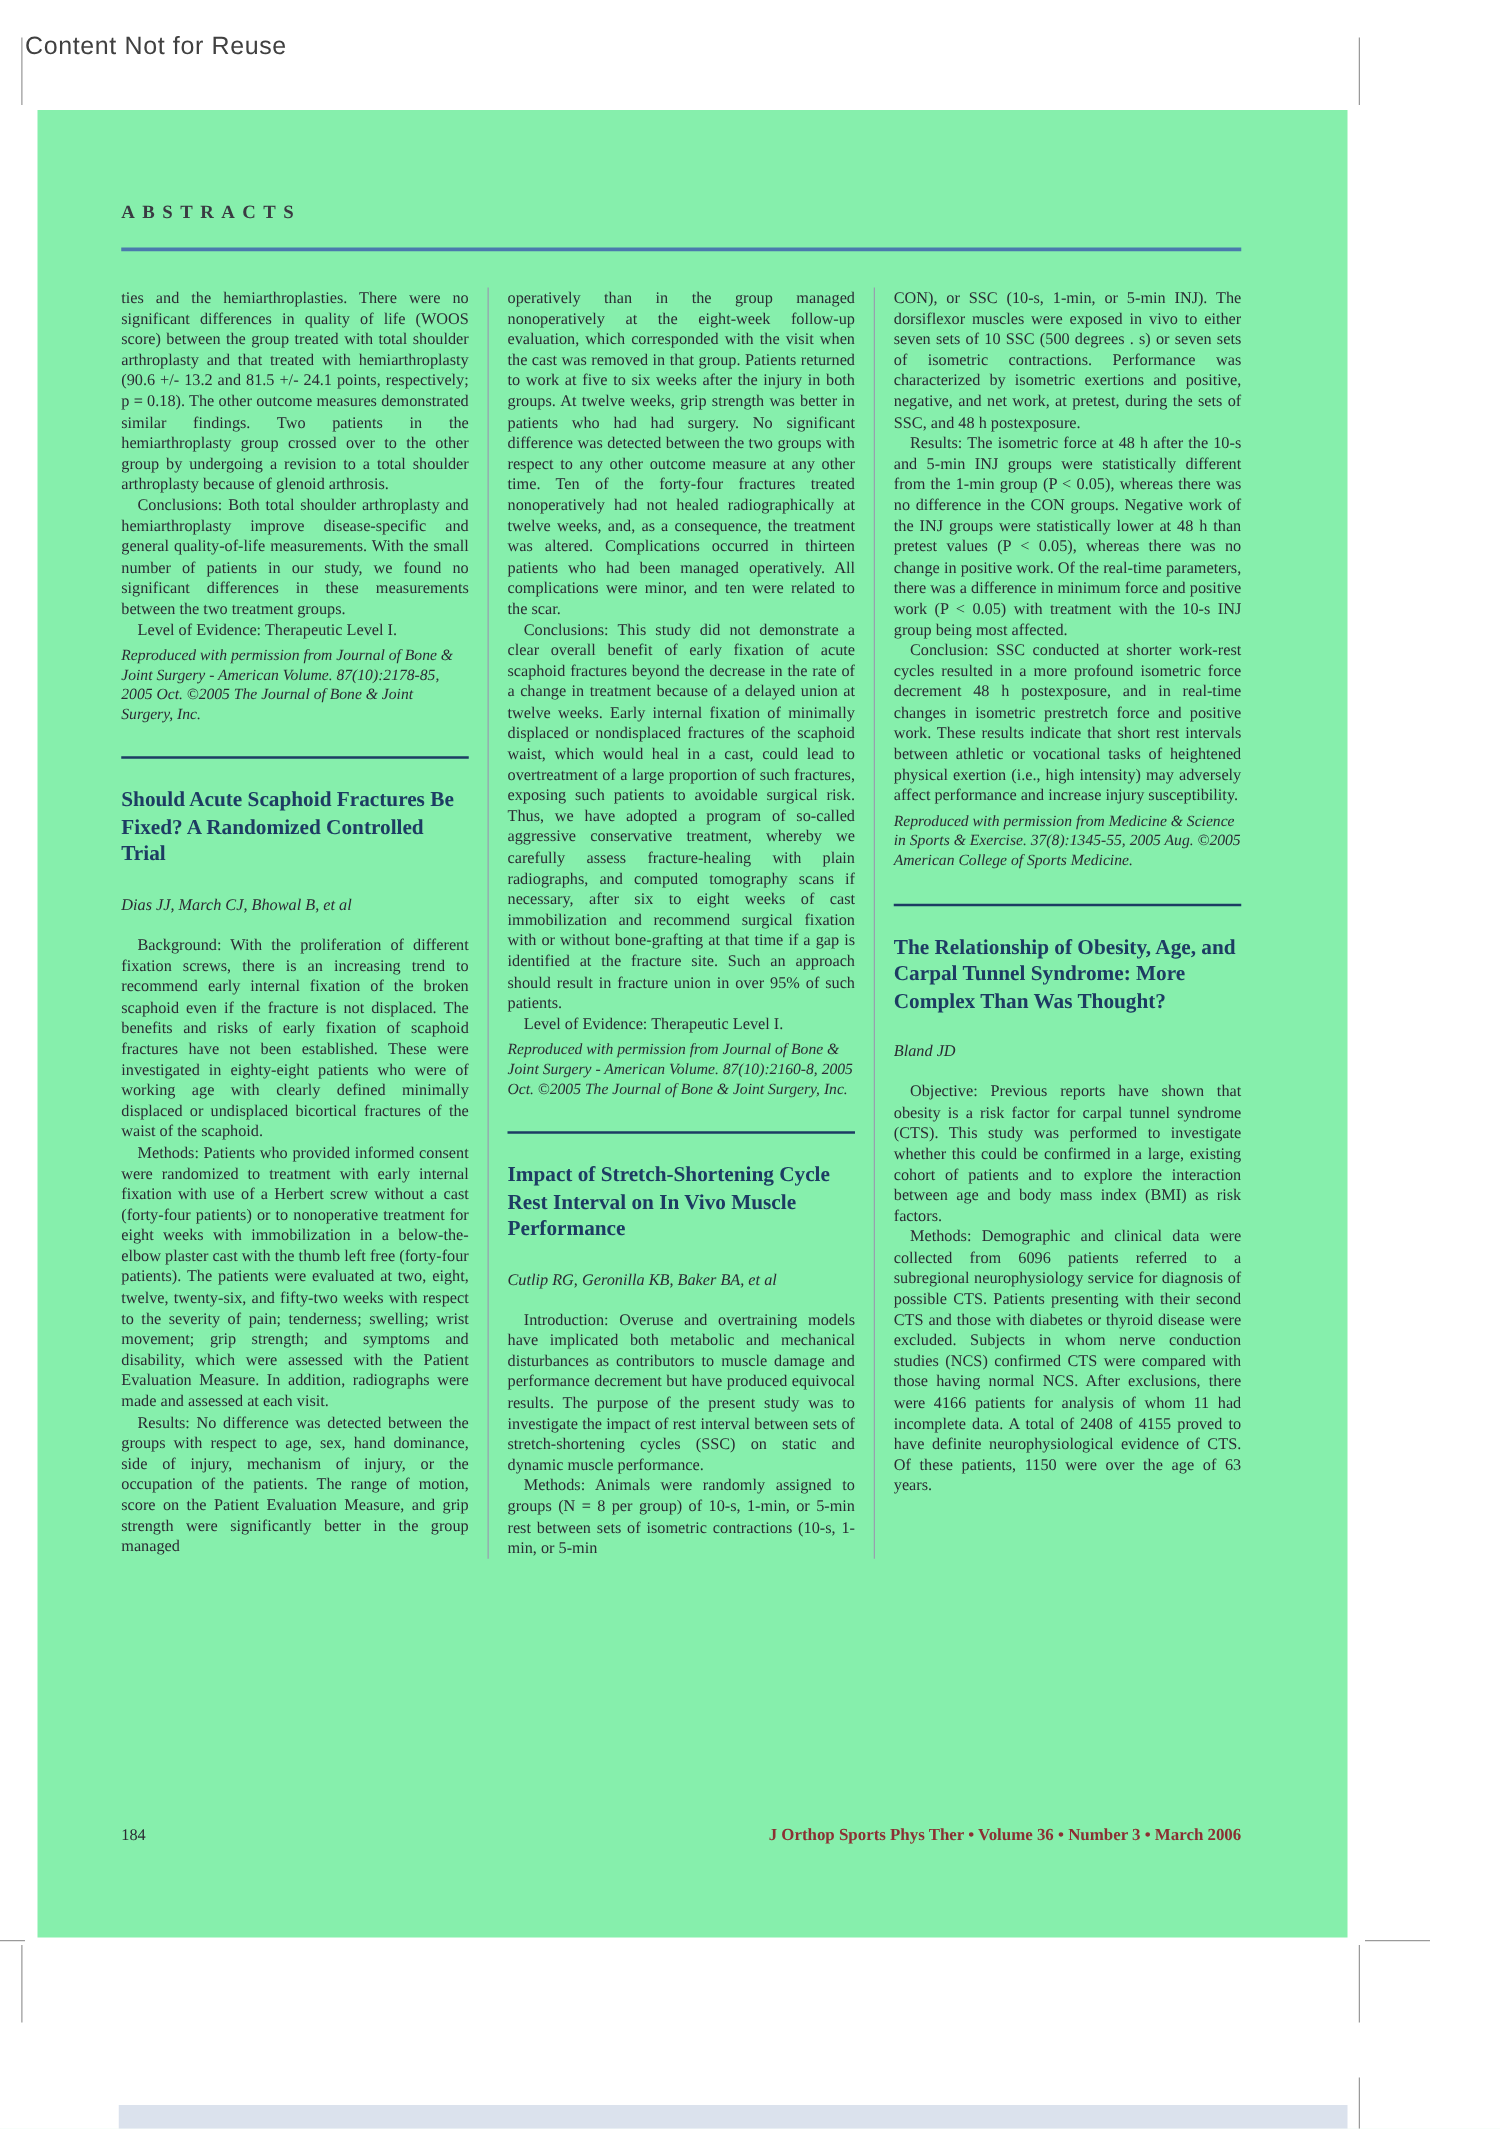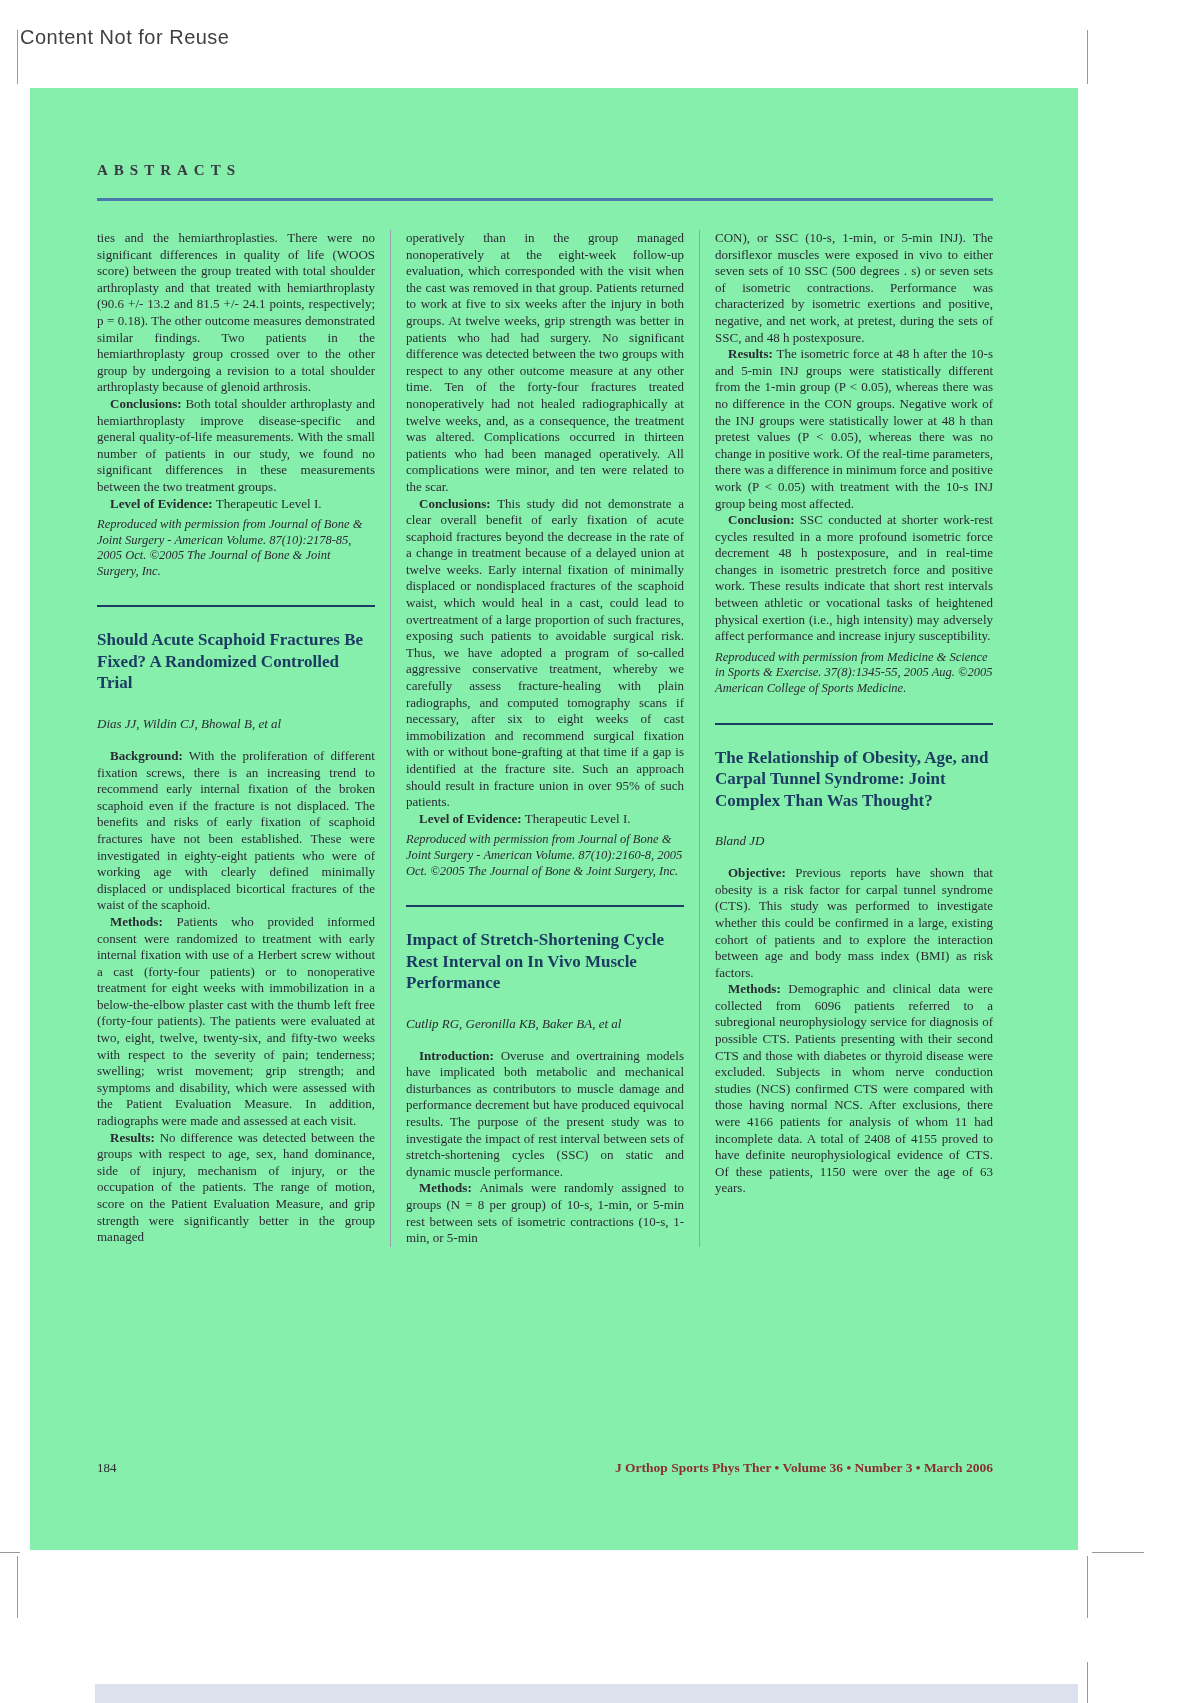--- a/index.html
+++ b/index.html
@@ -35,21 +35,21 @@
     display:flex; align-items:stretch;
   }
   .col { width:278px; flex:0 0 278px; }
   .col-divider { width:1px; flex:0 0 1px; background:#97a0ae; margin:0 15px; }
 
   p.body {
     font-size:13px; line-height:16.6px; color:#2b2b33;
     text-align:justify;
   }
   p.body.indent { text-indent:13px; }
-  p.body strong { font-weight:bold; }
+  p.body strong { font-weight:normal; }
 
   p.cite {
     font-size:12.5px; line-height:15.6px; font-style:italic;
     color:#2b2b33; margin-top:5px; text-align:left;
   }
 
   .article-rule { height:2px; background:#1d3c63; margin-top:26px; }
 
   h2.article-title {
     font-size:17px; line-height:21.5px; font-weight:bold;
@@ -93,21 +93,21 @@
     <div class="hrule"></div>
 
     <div class="columns">
         <div class="col">
           <p class="body">ties and the hemiarthroplasties. There were no significant differences in quality of life (WOOS score) between the group treated with total shoulder arthroplasty and that treated with hemiarthroplasty (90.6 +/- 13.2 and 81.5 +/- 24.1 points, respectively; p = 0.18). The other outcome measures demonstrated similar findings. Two patients in the hemiarthroplasty group crossed over to the other group by undergoing a revision to a total shoulder arthroplasty because of glenoid arthrosis.</p>
           <p class="body indent"><strong>Conclusions: </strong>Both total shoulder arthroplasty and hemiarthroplasty improve disease-specific and general quality-of-life measurements. With the small number of patients in our study, we found no significant differences in these measurements between the two treatment groups.</p>
           <p class="body indent"><strong>Level of Evidence: </strong>Therapeutic Level I.</p>
           <p class="cite">Reproduced with permission from Journal of Bone &amp; Joint Surgery - American Volume. 87(10):2178-85, 2005 Oct. ©2005 The Journal of Bone &amp; Joint Surgery, Inc.</p>
           <div class="article-rule"></div>
           <h2 class="article-title">Should Acute Scaphoid Fractures Be Fixed? A Randomized Controlled Trial</h2>
-          <p class="authors">Dias JJ, Wildin CJ, Bhowal B, et al</p>
+          <p class="authors">Dias JJ, March CJ, Bhowal B, et al</p>
           <p class="body indent"><strong>Background: </strong>With the proliferation of different fixation screws, there is an increasing trend to recommend early internal fixation of the broken scaphoid even if the fracture is not displaced. The benefits and risks of early fixation of scaphoid fractures have not been established. These were investigated in eighty-eight patients who were of working age with clearly defined minimally displaced or undisplaced bicortical fractures of the waist of the scaphoid.</p>
           <p class="body indent"><strong>Methods: </strong>Patients who provided informed consent were randomized to treatment with early internal fixation with use of a Herbert screw without a cast (forty-four patients) or to nonoperative treatment for eight weeks with immobilization in a below-the-elbow plaster cast with the thumb left free (forty-four patients). The patients were evaluated at two, eight, twelve, twenty-six, and fifty-two weeks with respect to the severity of pain; tenderness; swelling; wrist movement; grip strength; and symptoms and disability, which were assessed with the Patient Evaluation Measure. In addition, radiographs were made and assessed at each visit.</p>
           <p class="body indent"><strong>Results: </strong>No difference was detected between the groups with respect to age, sex, hand dominance, side of injury, mechanism of injury, or the occupation of the patients. The range of motion, score on the Patient Evaluation Measure, and grip strength were significantly better in the group managed</p>
         </div>
         <div class="col-divider"></div>
         <div class="col">
           <p class="body">operatively than in the group managed nonoperatively at the eight-week follow-up evaluation, which corresponded with the visit when the cast was removed in that group. Patients returned to work at five to six weeks after the injury in both groups. At twelve weeks, grip strength was better in patients who had had surgery. No significant difference was detected between the two groups with respect to any other outcome measure at any other time. Ten of the forty-four fractures treated nonoperatively had not healed radiographically at twelve weeks, and, as a consequence, the treatment was altered. Complications occurred in thirteen patients who had been managed operatively. All complications were minor, and ten were related to the scar.</p>
           <p class="body indent"><strong>Conclusions: </strong>This study did not demonstrate a clear overall benefit of early fixation of acute scaphoid fractures beyond the decrease in the rate of a change in treatment because of a delayed union at twelve weeks. Early internal fixation of minimally displaced or nondisplaced fractures of the scaphoid waist, which would heal in a cast, could lead to overtreatment of a large proportion of such fractures, exposing such patients to avoidable surgical risk. Thus, we have adopted a program of so-called aggressive conservative treatment, whereby we carefully assess fracture-healing with plain radiographs, and computed tomography scans if necessary, after six to eight weeks of cast immobilization and recommend surgical fixation with or without bone-grafting at that time if a gap is identified at the fracture site. Such an approach should result in fracture union in over 95% of such patients.</p>
           <p class="body indent"><strong>Level of Evidence: </strong>Therapeutic Level I.</p>
           <p class="cite">Reproduced with permission from Journal of Bone &amp; Joint Surgery - American Volume. 87(10):2160-8, 2005 Oct. ©2005 The Journal of Bone &amp; Joint Surgery, Inc.</p>
@@ -117,21 +117,21 @@
           <p class="body indent"><strong>Introduction: </strong>Overuse and overtraining models have implicated both metabolic and mechanical disturbances as contributors to muscle damage and performance decrement but have produced equivocal results. The purpose of the present study was to investigate the impact of rest interval between sets of stretch-shortening cycles (SSC) on static and dynamic muscle performance.</p>
           <p class="body indent"><strong>Methods: </strong>Animals were randomly assigned to groups (N = 8 per group) of 10-s, 1-min, or 5-min rest between sets of isometric contractions (10-s, 1-min, or 5-min</p>
         </div>
         <div class="col-divider"></div>
         <div class="col">
           <p class="body">CON), or SSC (10-s, 1-min, or 5-min INJ). The dorsiflexor muscles were exposed in vivo to either seven sets of 10 SSC (500 degrees . s) or seven sets of isometric contractions. Performance was characterized by isometric exertions and positive, negative, and net work, at pretest, during the sets of SSC, and 48 h postexposure.</p>
           <p class="body indent"><strong>Results: </strong>The isometric force at 48 h after the 10-s and 5-min INJ groups were statistically different from the 1-min group (P &lt; 0.05), whereas there was no difference in the CON groups. Negative work of the INJ groups were statistically lower at 48 h than pretest values (P &lt; 0.05), whereas there was no change in positive work. Of the real-time parameters, there was a difference in minimum force and positive work (P &lt; 0.05) with treatment with the 10-s INJ group being most affected.</p>
           <p class="body indent"><strong>Conclusion: </strong>SSC conducted at shorter work-rest cycles resulted in a more profound isometric force decrement 48 h postexposure, and in real-time changes in isometric prestretch force and positive work. These results indicate that short rest intervals between athletic or vocational tasks of heightened physical exertion (i.e., high intensity) may adversely affect performance and increase injury susceptibility.</p>
           <p class="cite">Reproduced with permission from Medicine &amp; Science in Sports &amp; Exercise. 37(8):1345-55, 2005 Aug. ©2005 American College of Sports Medicine.</p>
           <div class="article-rule"></div>
-          <h2 class="article-title">The Relationship of Obesity, Age, and Carpal Tunnel Syndrome: Joint Complex Than Was Thought?</h2>
+          <h2 class="article-title">The Relationship of Obesity, Age, and Carpal Tunnel Syndrome: More Complex Than Was Thought?</h2>
           <p class="authors">Bland JD</p>
           <p class="body indent"><strong>Objective: </strong>Previous reports have shown that obesity is a risk factor for carpal tunnel syndrome (CTS). This study was performed to investigate whether this could be confirmed in a large, existing cohort of patients and to explore the interaction between age and body mass index (BMI) as risk factors.</p>
           <p class="body indent"><strong>Methods: </strong>Demographic and clinical data were collected from 6096 patients referred to a subregional neurophysiology service for diagnosis of possible CTS. Patients presenting with their second CTS and those with diabetes or thyroid disease were excluded. Subjects in whom nerve conduction studies (NCS) confirmed CTS were compared with those having normal NCS. After exclusions, there were 4166 patients for analysis of whom 11 had incomplete data. A total of 2408 of 4155 proved to have definite neurophysiological evidence of CTS. Of these patients, 1150 were over the age of 63 years.</p>
         </div>
       </div>
 
     <div class="footer">
       <span class="pageno">184</span>
       <span class="journal">J Orthop Sports Phys Ther • Volume 36 • Number 3 • March 2006</span>
     </div>

